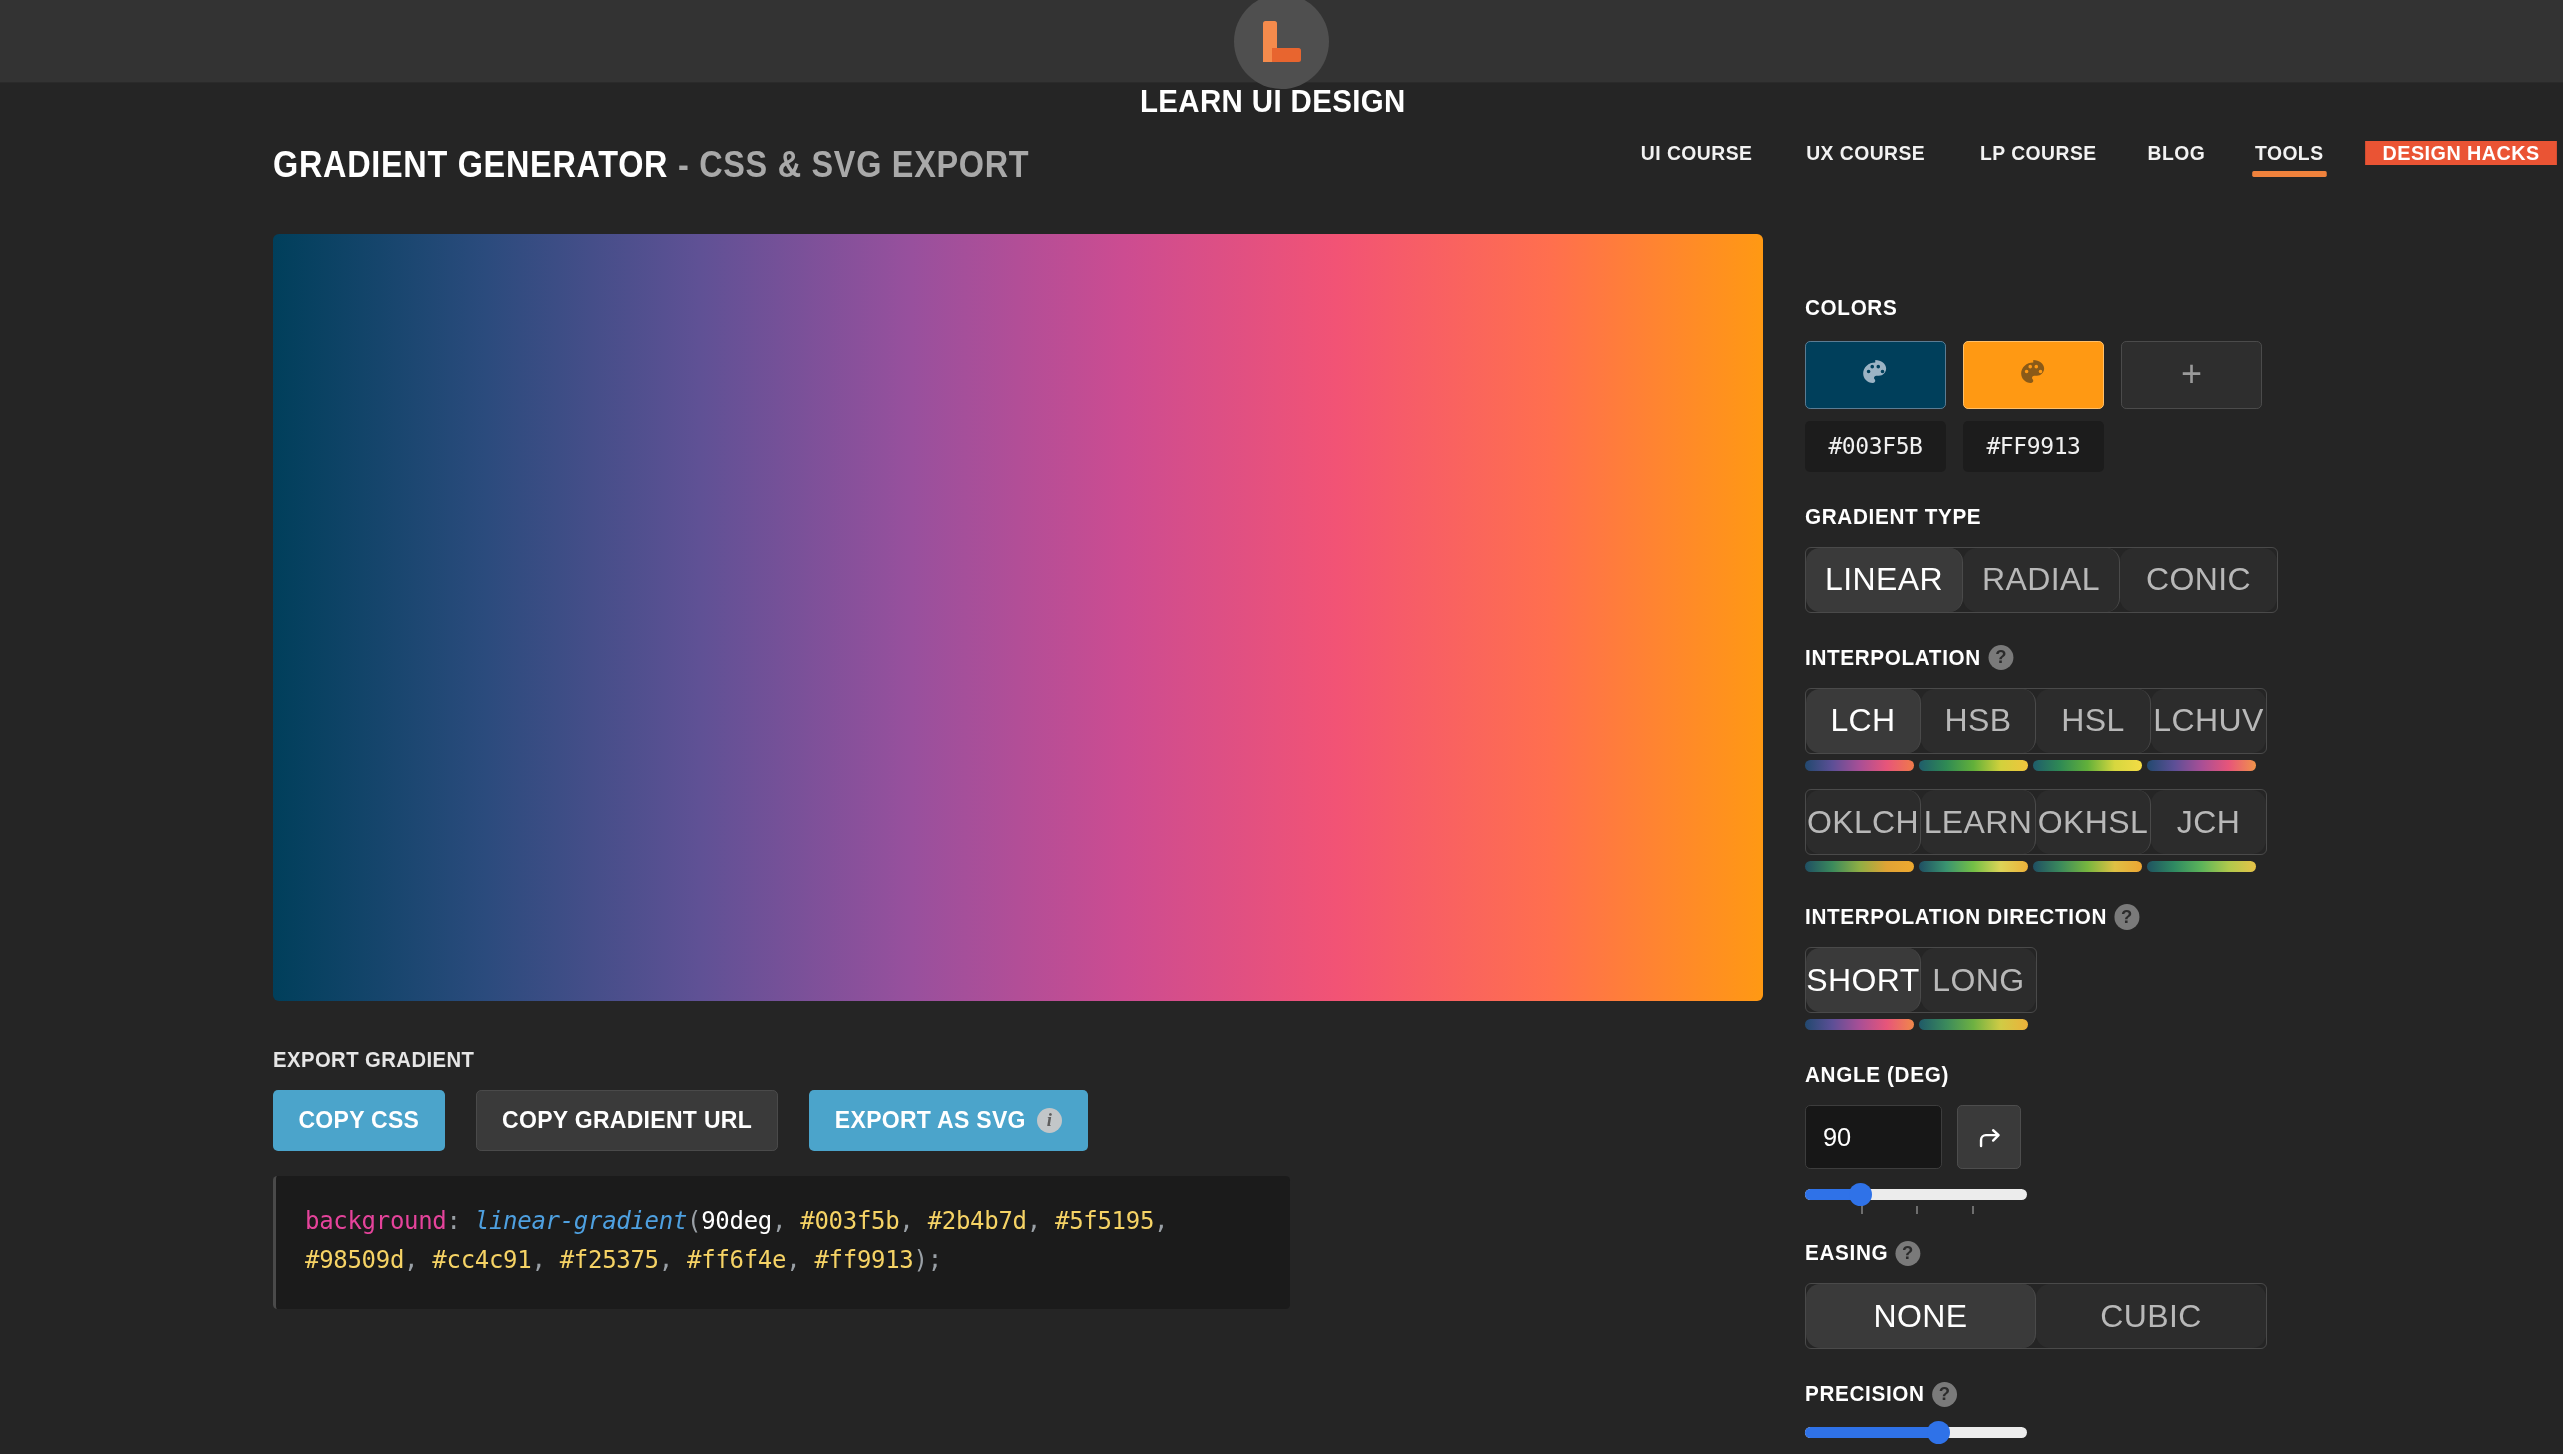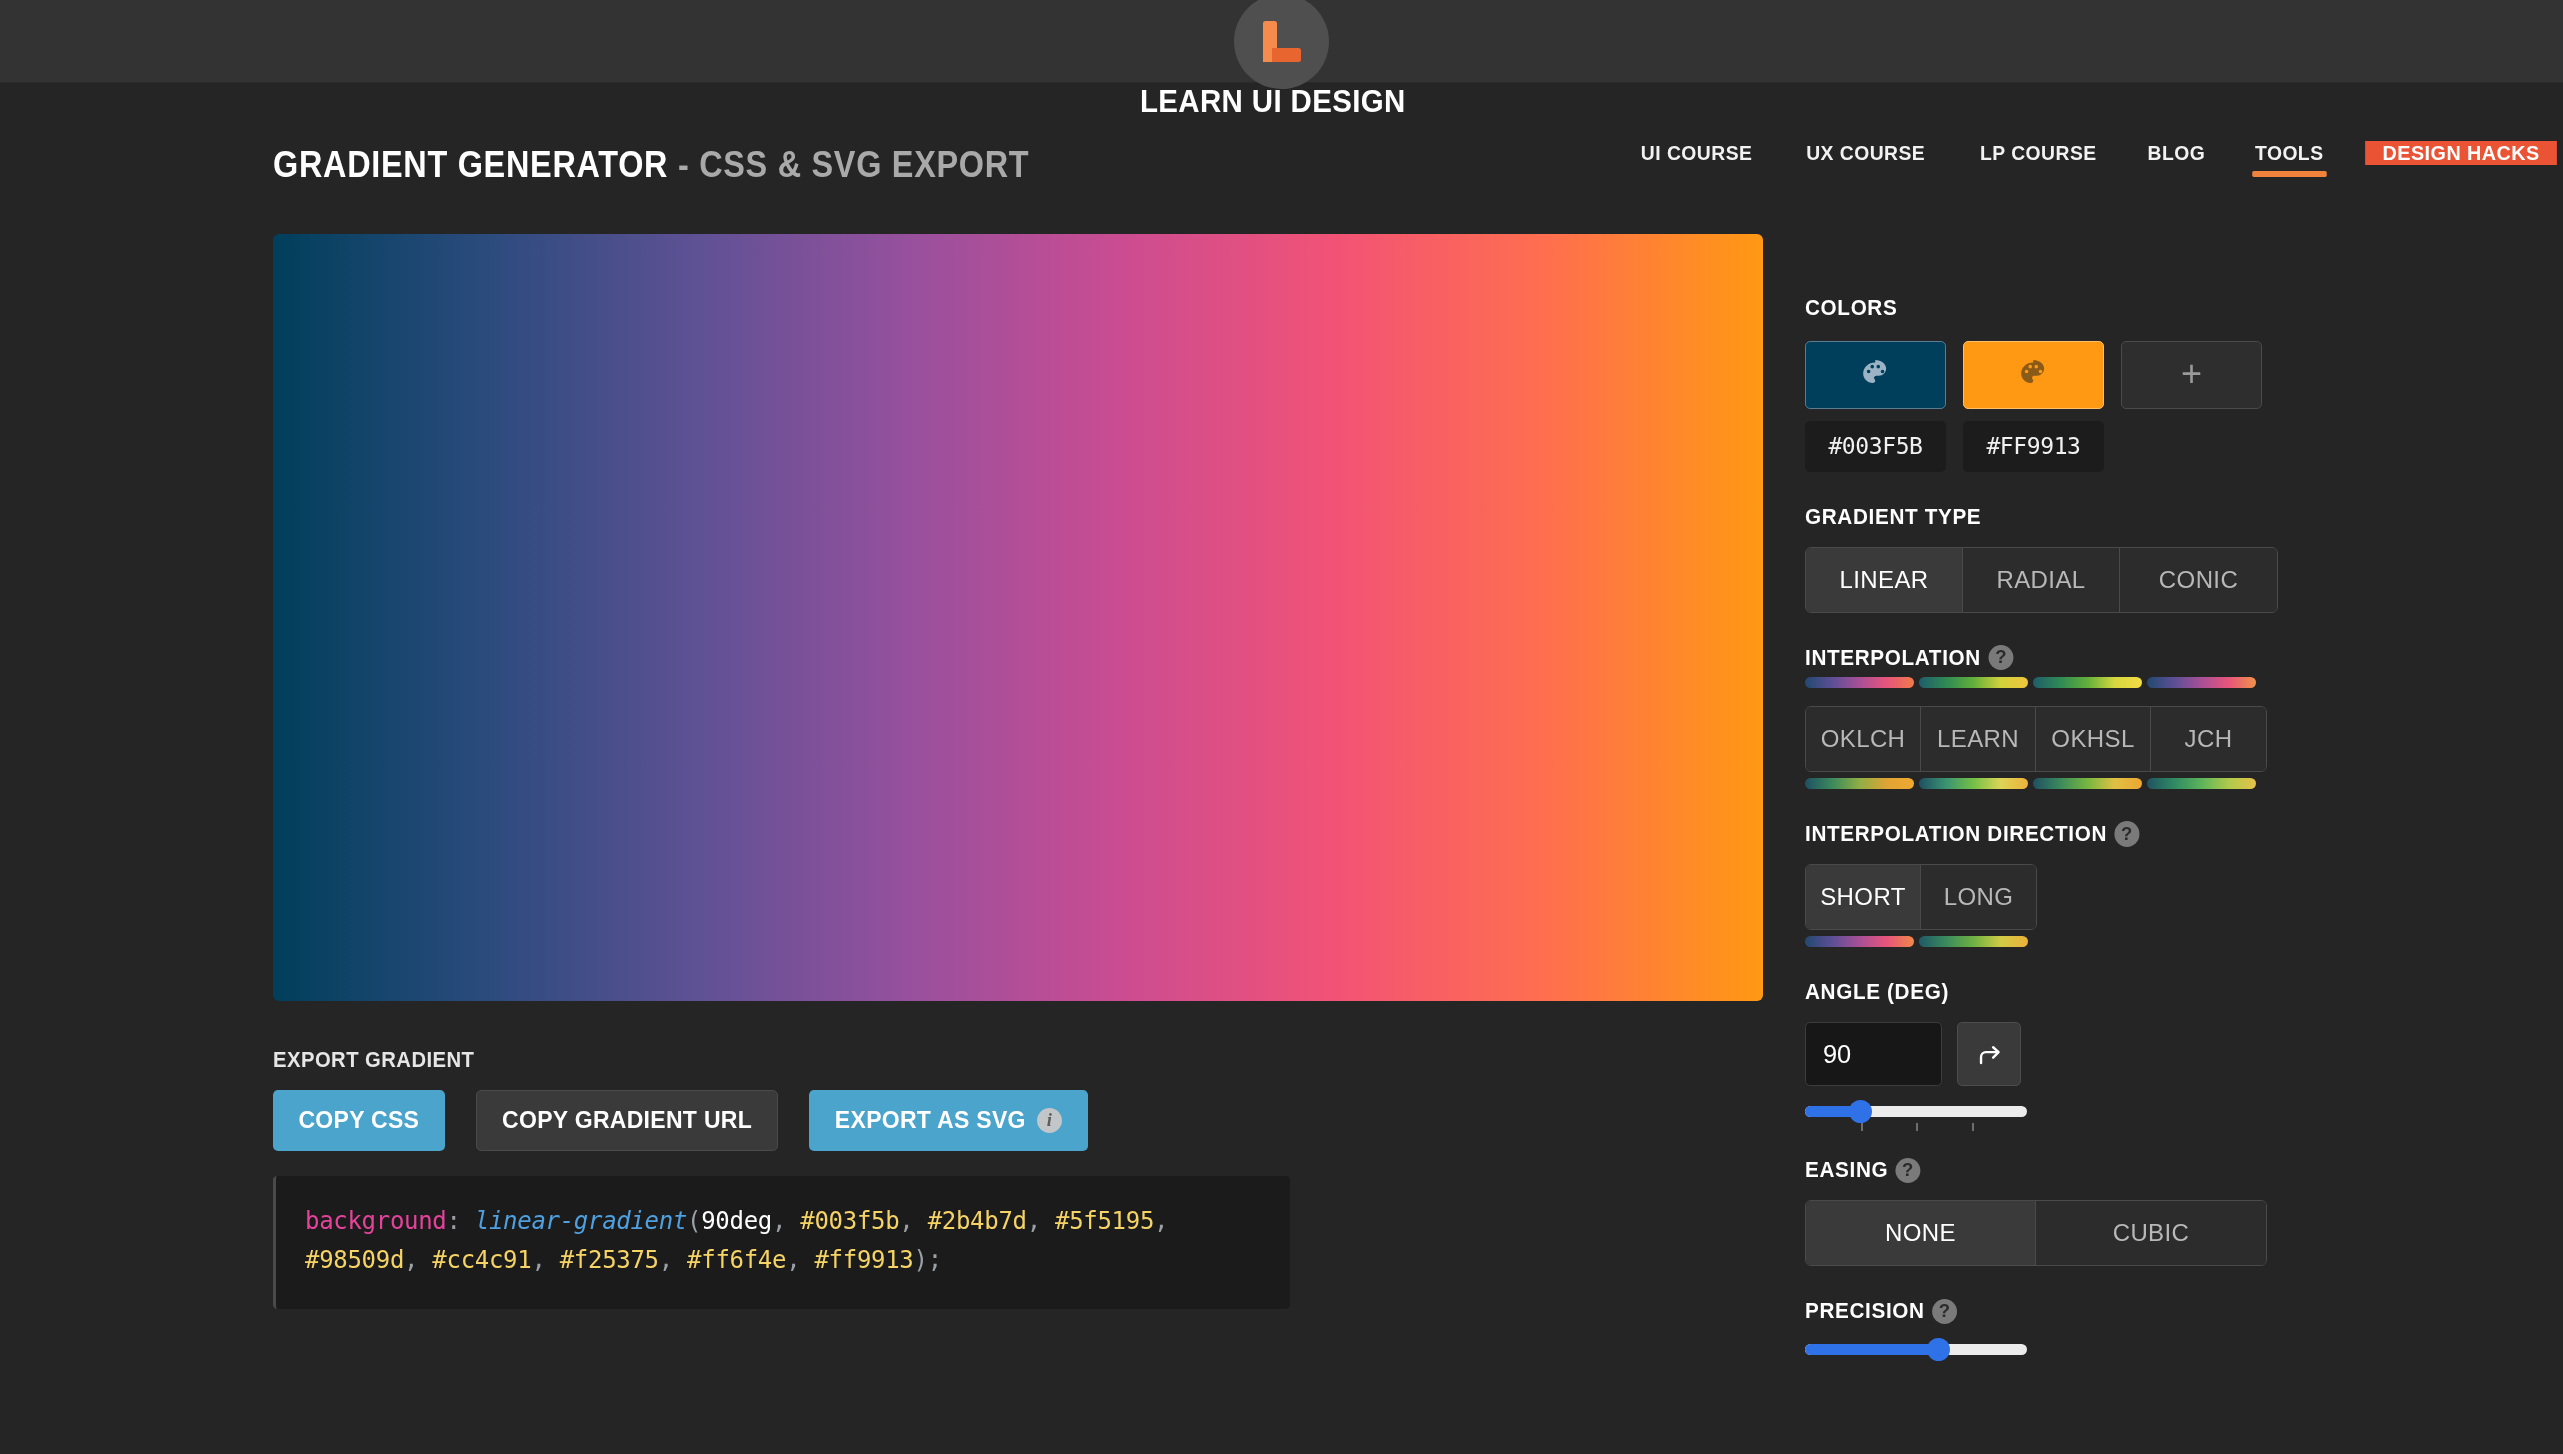--- a/index.html
+++ b/index.html
@@ -202,26 +202,27 @@
 
   .seg {
     display: flex; margin-top: 17px;
     border: 0.8px solid #4a4a4a; border-radius: 6px;
     overflow: hidden; width: fit-content;
   }
   .seg-btn {
     height: 64px;
     display: flex; align-items: center; justify-content: center;
     padding: 0 8.5px;
-    font-size: 24px; color: #b8b8b8;
+    font-size: 32px; color: #b8b8b8;
     background: #2c2c2c;
     border-right: 0.8px solid #4a4a4a;
     font-family: "Liberation Sans Narrow", "Liberation Sans", sans-serif;
     letter-spacing: 0.4px;
     cursor: pointer;
+    border-radius: 14px;
   }
   .seg-btn:last-child { border-right: none; }
   .seg-btn.sel { background: #3a3a3a; color: #ffffff; }
 
   .seg-3 .seg-btn { width: 157px; }
   .seg-4 .seg-btn { width: 115px; }
   .seg-2 .seg-btn { width: 115px; }
   .seg-easing .seg-btn { width: 230px; }
 
   .bar-row { display: flex; gap: 5.1px; margin-top: 6px; }
@@ -359,20 +360,26 @@
         <div class="seg-btn">RADIAL</div>
         <div class="seg-btn">CONIC</div>
       </div>
     </div>
 
     <div class="sec">
       <div class="sec-label">
         <span>INTERPOLATION</span>
         <span class="help-dot">?</span>
       </div>
+      <div class="seg seg-4">
+        <div class="seg-btn sel">LCH</div>
+        <div class="seg-btn">HSB</div>
+        <div class="seg-btn">HSL</div>
+        <div class="seg-btn">LCHUV</div>
+      </div>
       <div class="bar-row">
         <div class="ibar" id="p1a" style="background: linear-gradient(90deg, rgb(34, 73, 111), rgb(92, 79, 150), rgb(168, 79, 150), rgb(231, 85, 122), rgb(240, 122, 74));"></div>
         <div class="ibar" id="p1b" style="background: linear-gradient(90deg, rgb(31, 93, 107), rgb(47, 138, 84), rgb(98, 176, 58), rgb(210, 209, 60), rgb(240, 197, 61));"></div>
         <div class="ibar" id="p1c" style="background: linear-gradient(90deg, rgb(31, 93, 107), rgb(47, 138, 84), rgb(98, 176, 58), rgb(214, 215, 63), rgb(244, 220, 69));"></div>
         <div class="ibar" id="p1d" style="background: linear-gradient(90deg, rgb(34, 73, 111), rgb(92, 79, 150), rgb(168, 79, 150), rgb(231, 85, 122), rgb(240, 147, 74));"></div>
       </div>
       <div class="seg seg-4" style="margin-top:18.6px">
         <div class="seg-btn">OKLCH</div>
         <div class="seg-btn">LEARN</div>
         <div class="seg-btn">OKHSL</div>

